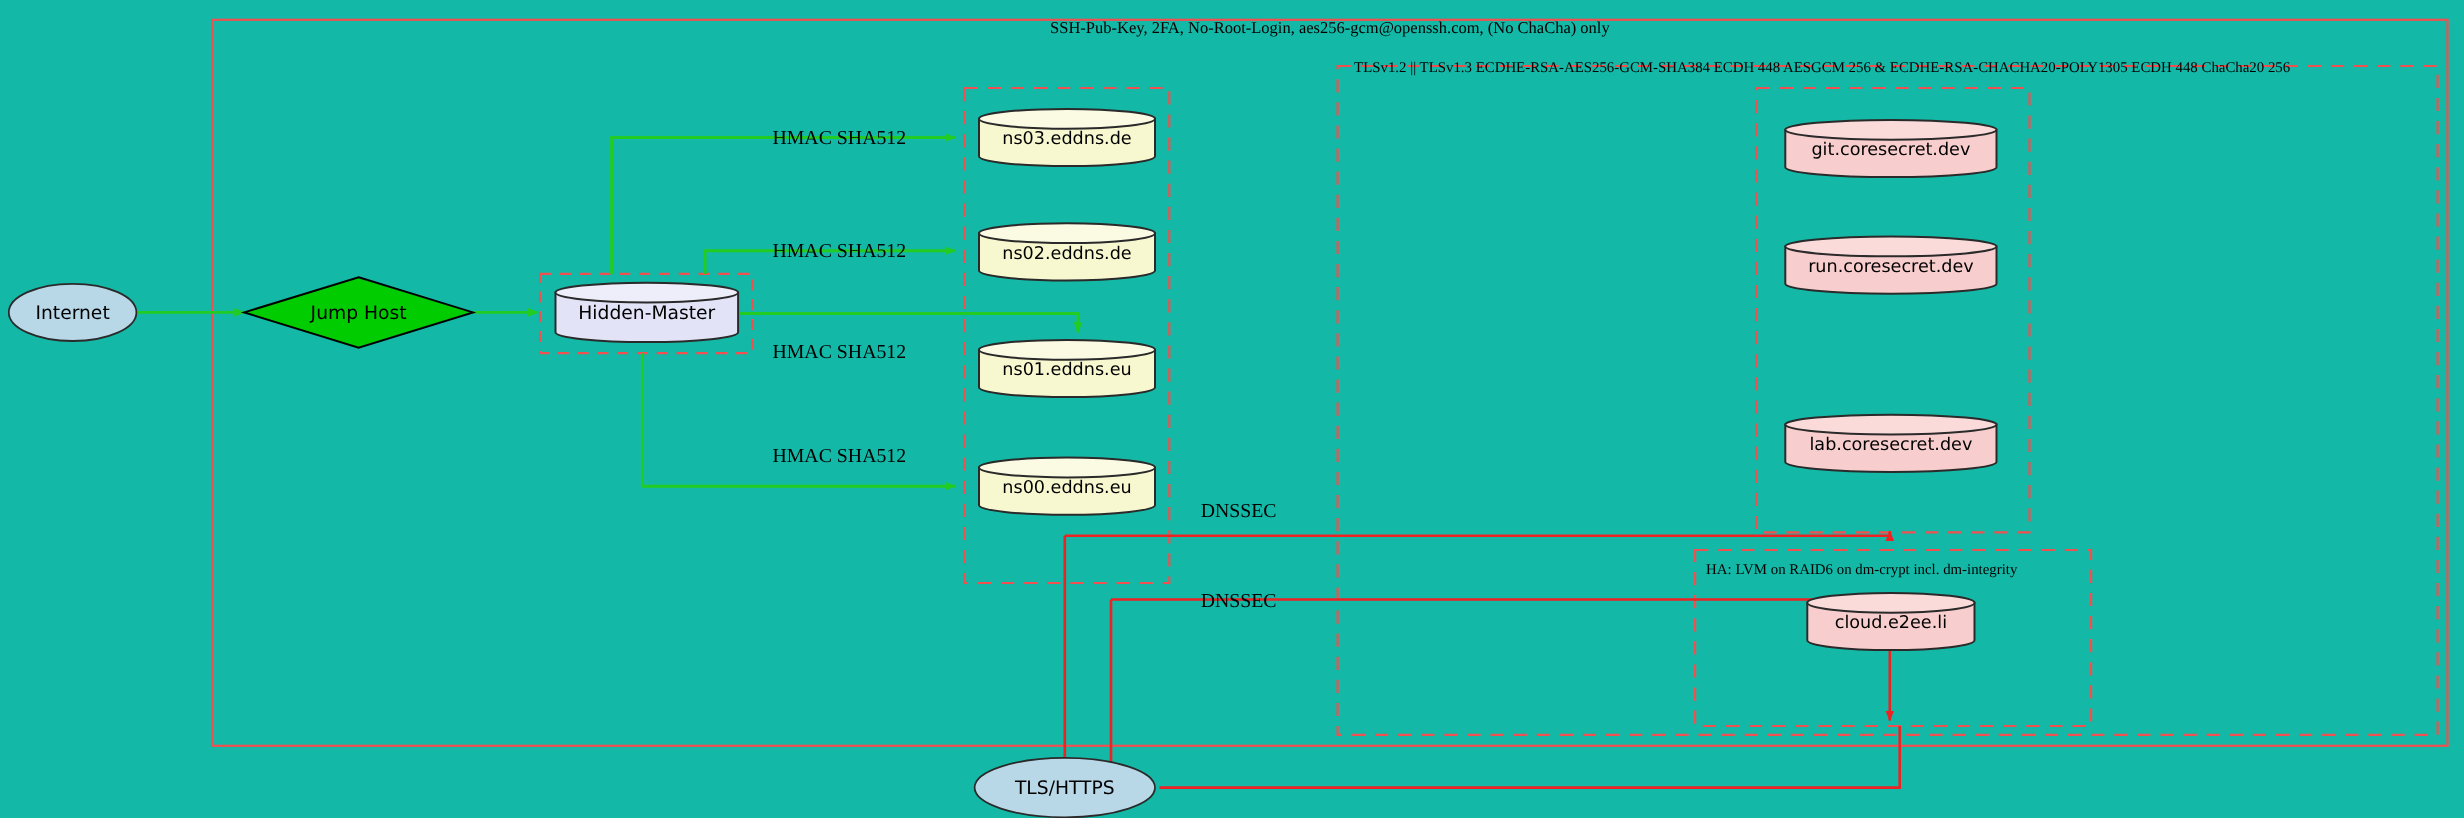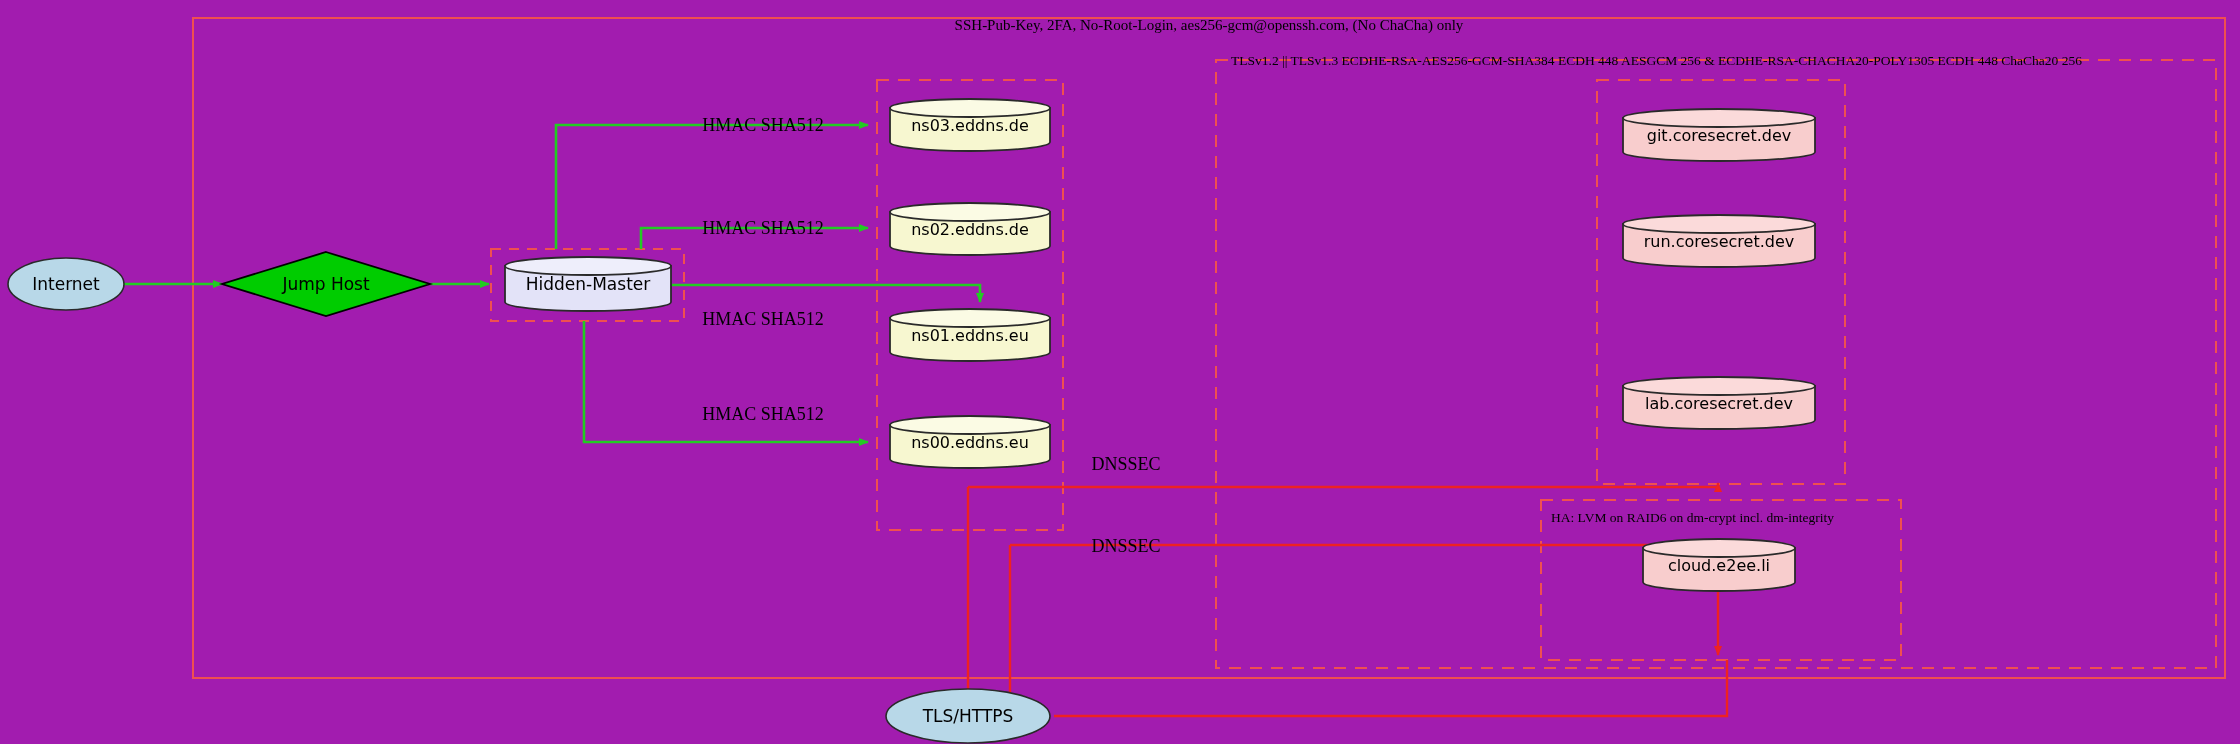--- a/index.html
+++ b/index.html
@@ -7,21 +7,21 @@
     padding: 0;
     background: #ffffff;
   }
   body {
     font-family: "Liberation Sans", sans-serif;
   }
   #canvas {
     position: relative;
     width: 2240px;
     height: 744px;
-    background: #a21caf;
+    background: #14b8a6;
     overflow: hidden;
   }
   svg {
     display: block;
   }
   .serif-label {
     font-family: "Liberation Serif", serif;
     font-size: 15px;
     fill: #000000;
   }

